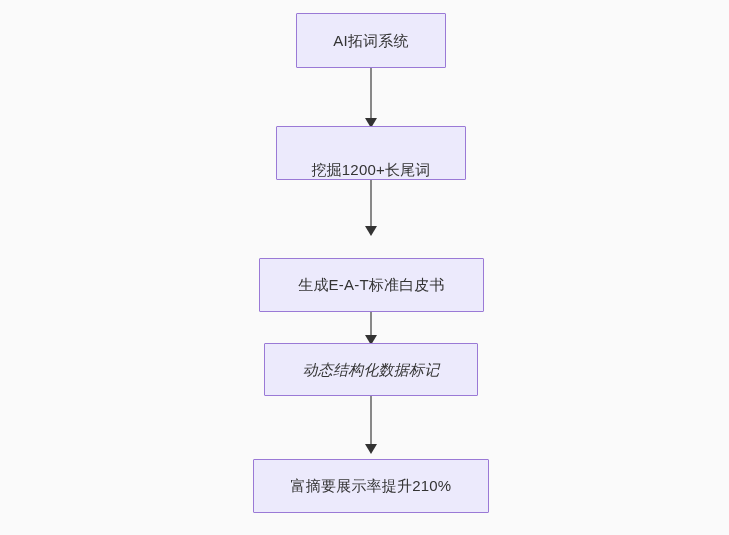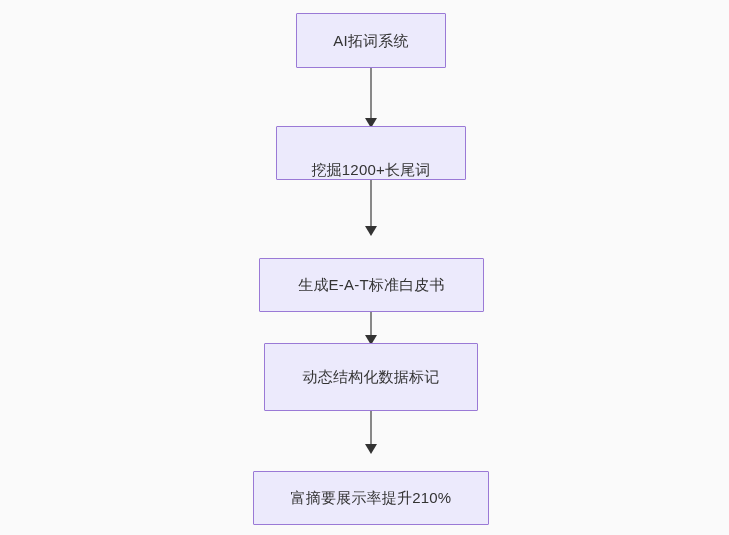--- a/index.html
+++ b/index.html
@@ -41,22 +41,22 @@
 
   .flow-node .node-label {
     display: block;
     text-align: center;
   }
 
   
   .node-1 { left: 296px; top: 13px;  width: 150px; height: 55px; }
   .node-2 { left: 276px; top: 126px; width: 190px; height: 54px; align-items: flex-end; }
   .node-3 { left: 259px; top: 234px; width: 225px; height: 54px; margin-top: 24px; }
-  .node-4 { left: 264px; top: 343px; width: 214px; height: 68px; }
-  .node-5 { left: 253px; top: 471px; width: 236px; height: 54px; }
+  .node-4 { left: 264px; top: 343px; width: 214px; height: 53px; font-style: italic; }
+  .node-5 { left: 253px; top: 459px; width: 236px; height: 54px; }
 
   .flow-edge {
     position: absolute;
     left: 0;
     top: 0;
     width: 729px;
     height: 535px;
     pointer-events: none;
   }
 

